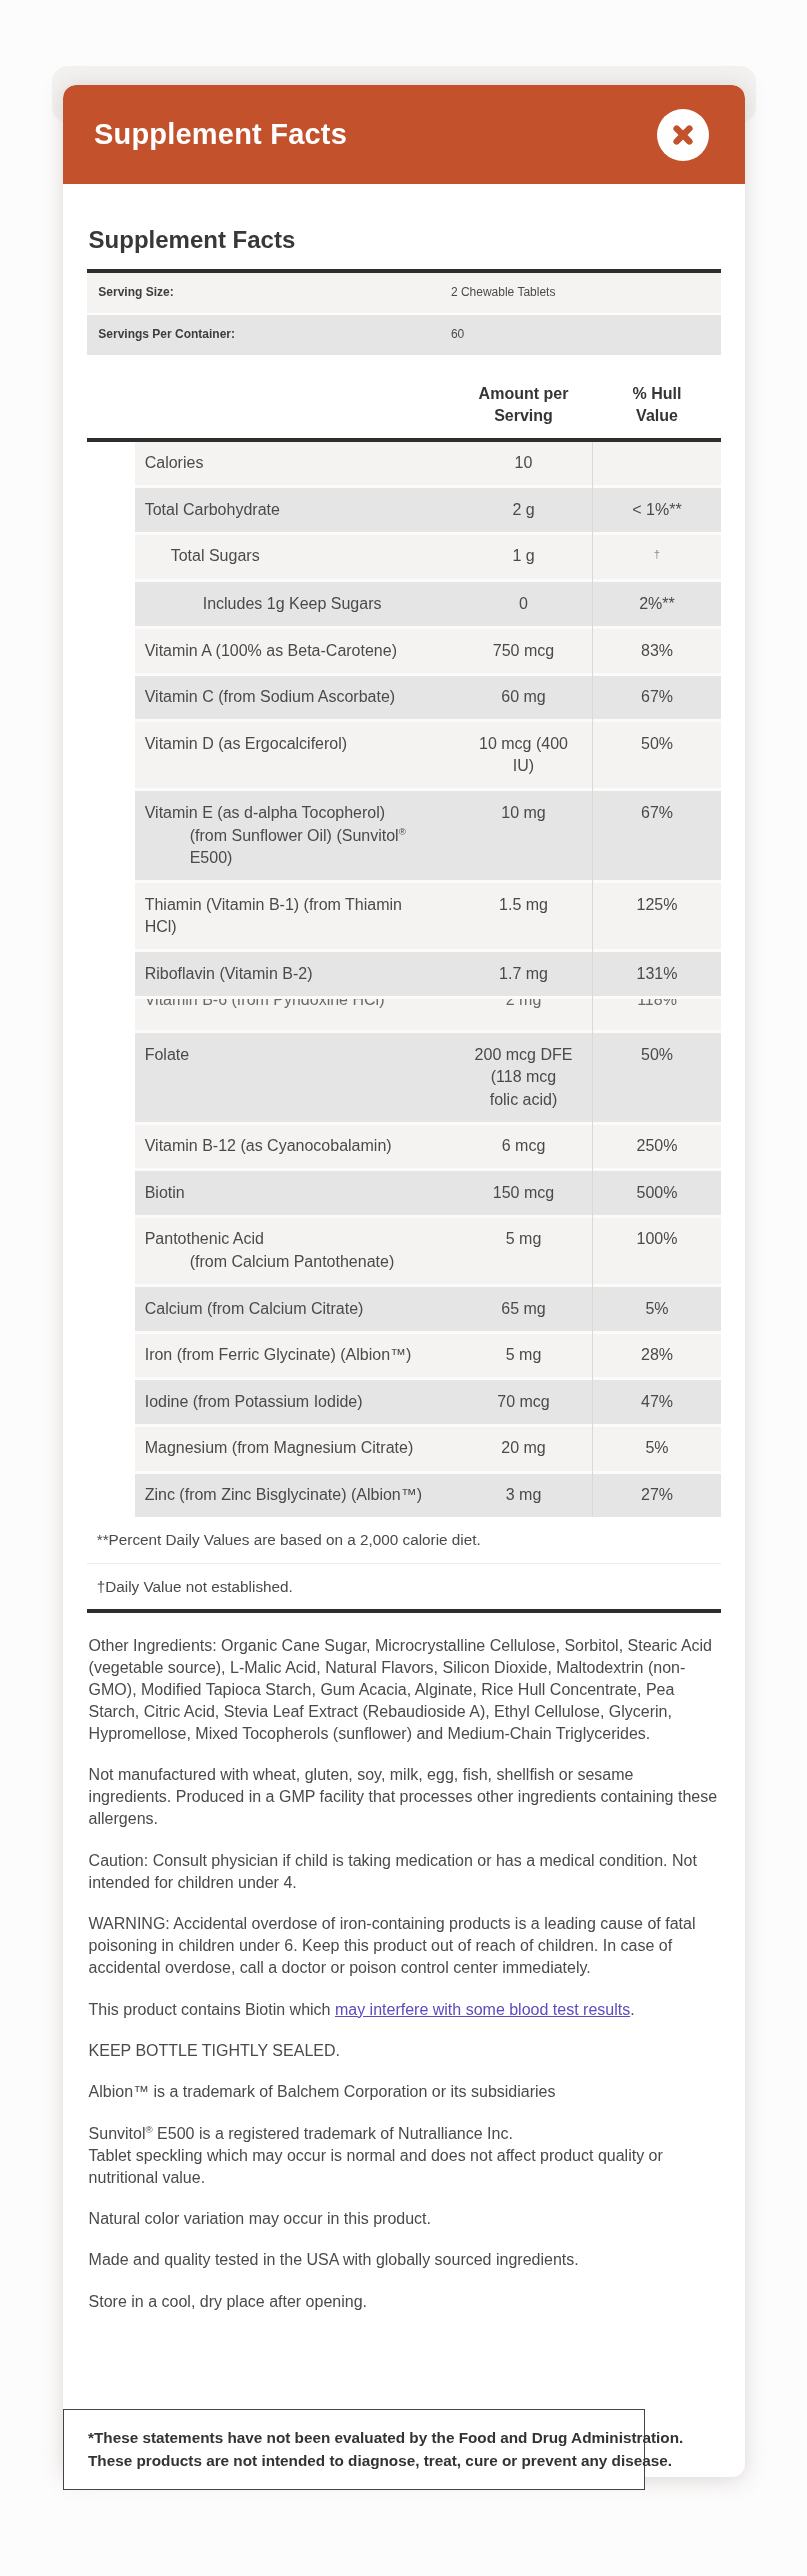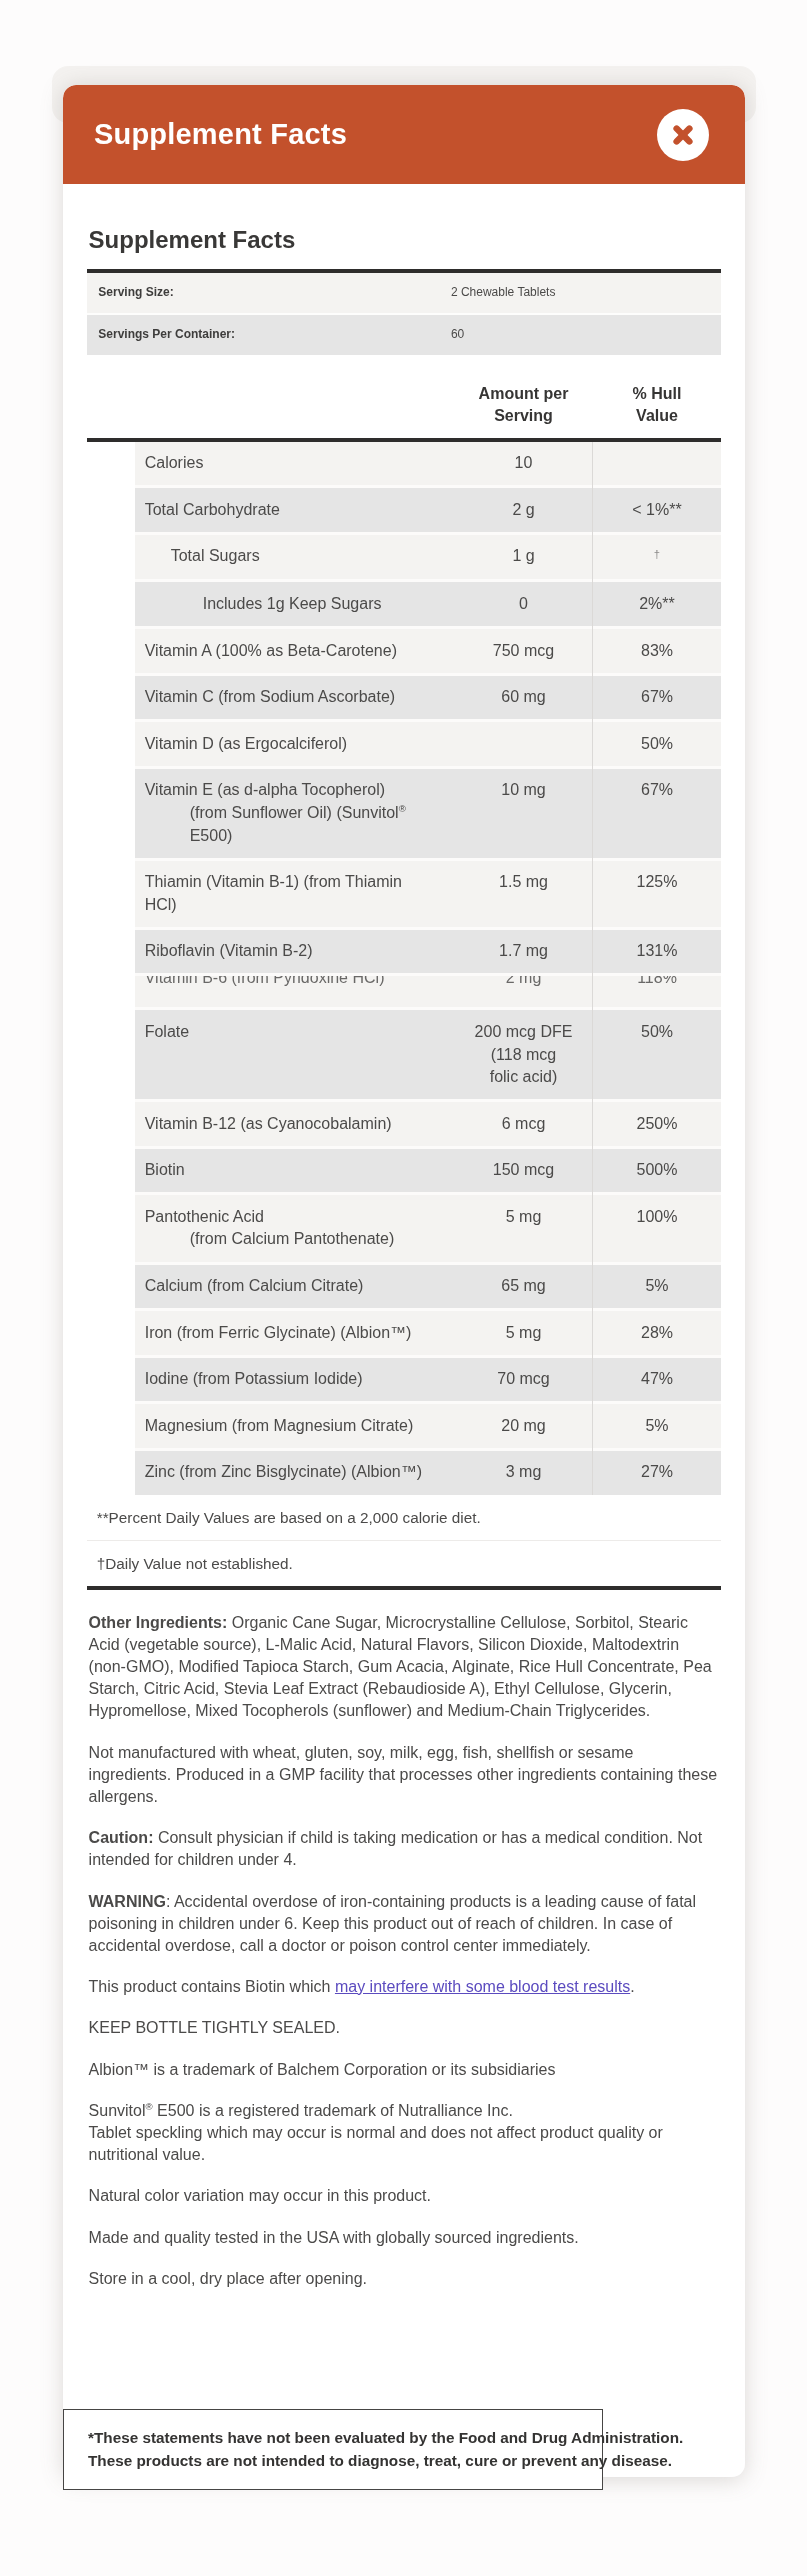--- a/index.html
+++ b/index.html
@@ -49,24 +49,24 @@
   .nrow.clipped { height:31px; overflow:hidden; }
   .nrow.clipped .cell { padding-top:0; margin-top:-9.7px; opacity:.82; }
   .dagger { font-size:11.3px; color:#8b8a89; position:relative; top:-3.2px; }
   sup.reg { font-size:9.7px; line-height:0; vertical-align:super; }
   
   .fnote { font-size:15.3px; color:#4b4a49; padding:13px 9.7px; line-height:19.4px; }
   .fnote + .fnote { border-top:0.8px solid #edebe9; }
   
   .info { padding:22px 1.6px 0 1.6px; font-size:16px; line-height:22px; color:#4b4a49; }
   .para { margin-bottom:19.4px; }
-  .para .lead { font-weight:bold; }
+  .para .lead { font-weight:normal; }
   .link { color:#5b4bbf; text-decoration:underline; cursor:pointer; }
   
-  .disclaimer { position:absolute; left:63px; top:2409px; width:540px; box-sizing:border-box;
+  .disclaimer { position:absolute; left:63px; top:2409px; width:582px; box-sizing:border-box;
           border:1.6px solid #464544; background:#ffffff; padding:16px 24px;
           font-weight:bold; font-size:15.3px; line-height:23.4px; color:#343332; }
   .disclaimer div { white-space:nowrap; }
 </style>
 </head>
 <body>
 
 <div class="page">
 
   <div class="band"></div>
@@ -168,20 +168,24 @@
             </div>
             <div class="cell amt">
               <div>60 mg</div>
             </div>
             <div class="cell dvc">67%</div>
           </div>
           <div class="nrow bg-light">
             <div class="cell name">
               <div class="ln">Vitamin D (as Ergocalciferol)</div>
             </div>
+            <div class="cell amt">
+              <div>10 mcg (400</div>
+              <div>IU)</div>
+            </div>
             <div class="cell dvc">50%</div>
           </div>
           <div class="nrow bg-dark">
             <div class="cell name">
               <div class="ln">Vitamin E (as d-alpha Tocopherol)</div>
               <div class="ln sub">(from Sunflower Oil) (Sunvitol<sup class="reg">®</sup></div>
               <div class="ln sub">E500)</div>
             </div>
             <div class="cell amt">
               <div>10 mg</div>

